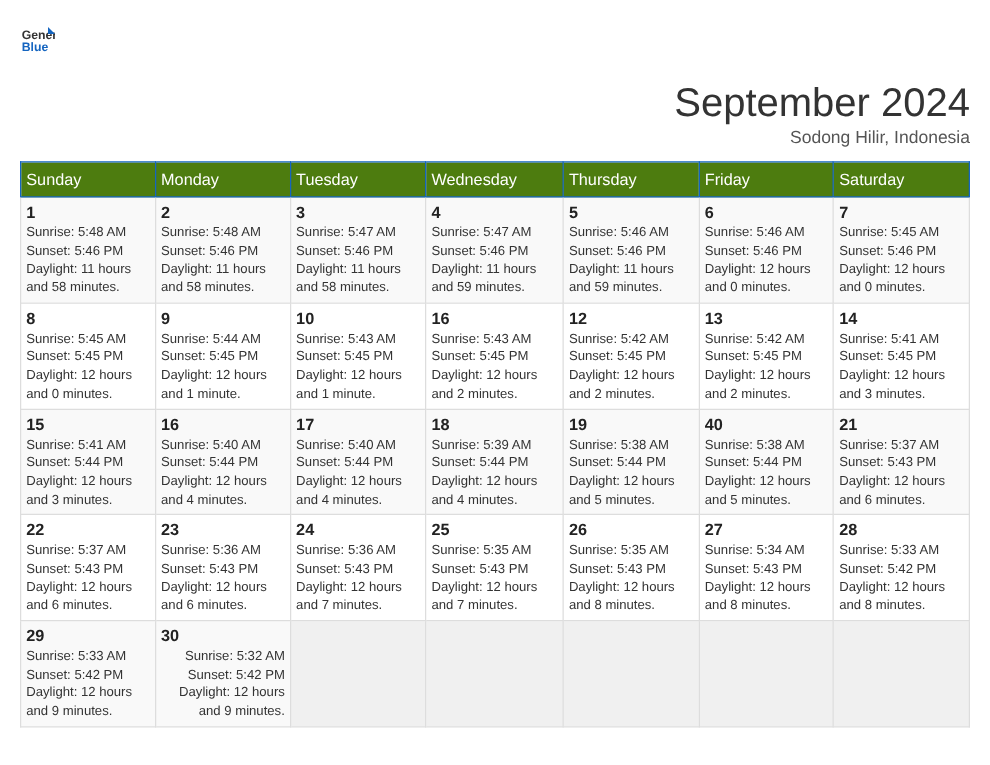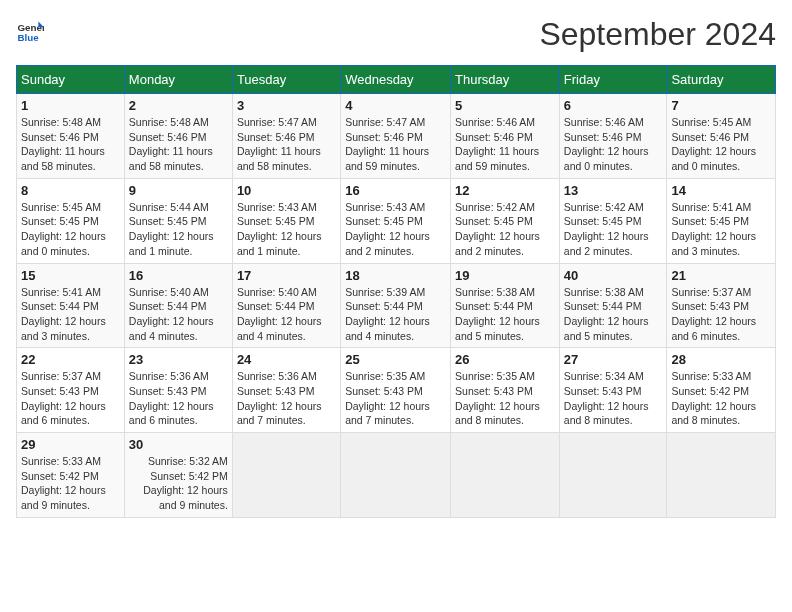--- a/index.html
+++ b/index.html
@@ -23,32 +23,33 @@
     }
     .logo-icon {
       width: 28px;
       height: 28px;
     }
     .title-block { text-align: right; }
     .month-title {
       font-size: 32px;
       color: #333;
       font-weight: normal;
+      margin-top: 48px;
     }
     .subtitle {
       font-size: 14px;
       color: #555;
     }
     table {
       width: 100%;
       border-collapse: collapse;
       font-size: 11px;
     }
     thead tr th {
-      background: #15803d;
+      background: #4d7c0f;
       color: #fff;
       padding: 6px 4px;
       text-align: left;
       font-size: 13px;
       font-weight: normal;
       border: 1px solid #1565c0;
     }
     tbody tr td {
       border: 1px solid #ddd;
       vertical-align: top;
@@ -77,20 +78,21 @@
 <div class="header">
   <div class="logo">
     <svg class="logo-icon" viewBox="0 0 40 40">
       <text x="2" y="22" font-size="14" font-weight="bold" fill="#333">General</text>
       <text x="2" y="36" font-size="14" font-weight="bold" fill="#1565c0">Blue</text>
       <polygon points="32,8 40,16 32,16" fill="#1565c0"></polygon>
     </svg>
   </div>
   <div class="title-block">
     <div class="month-title">September 2024</div>
+    <div class="subtitle">Sodong Hilir, Indonesia</div>
   </div>
 </div>
 
 <table>
   <thead>
     <tr id="days-header">
         <th>Sunday</th>
         <th>Monday</th>
         <th>Tuesday</th>
         <th>Wednesday</th>

